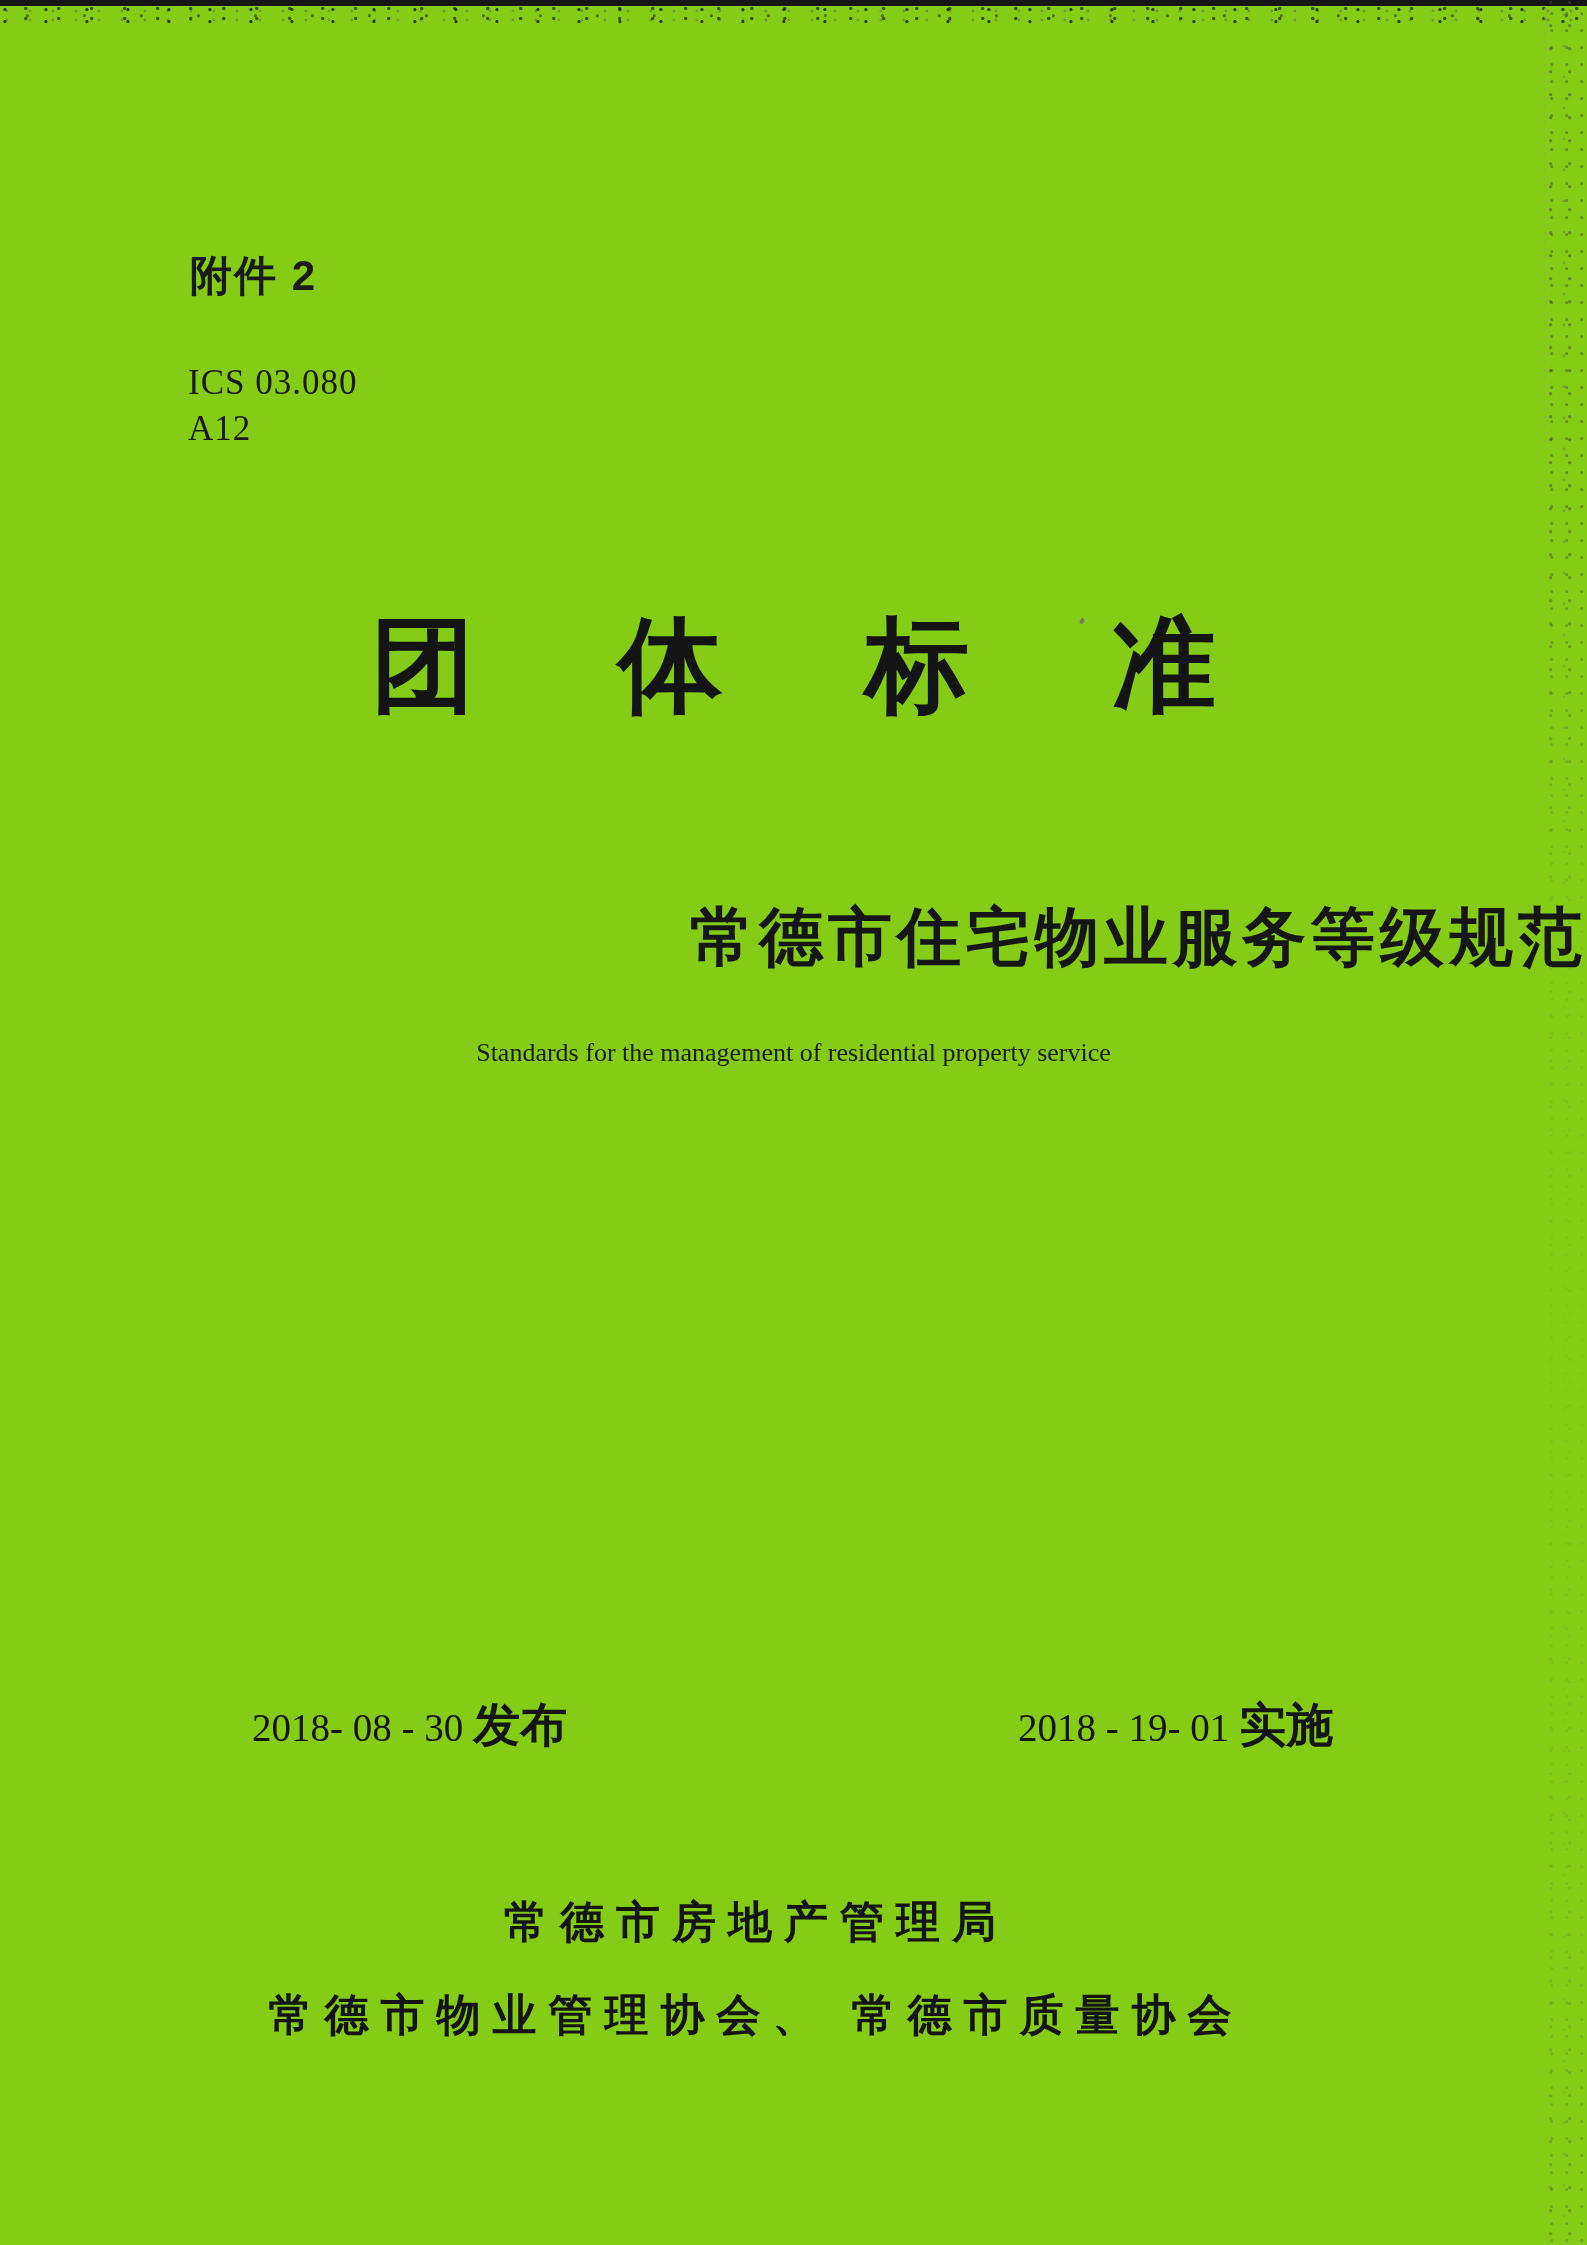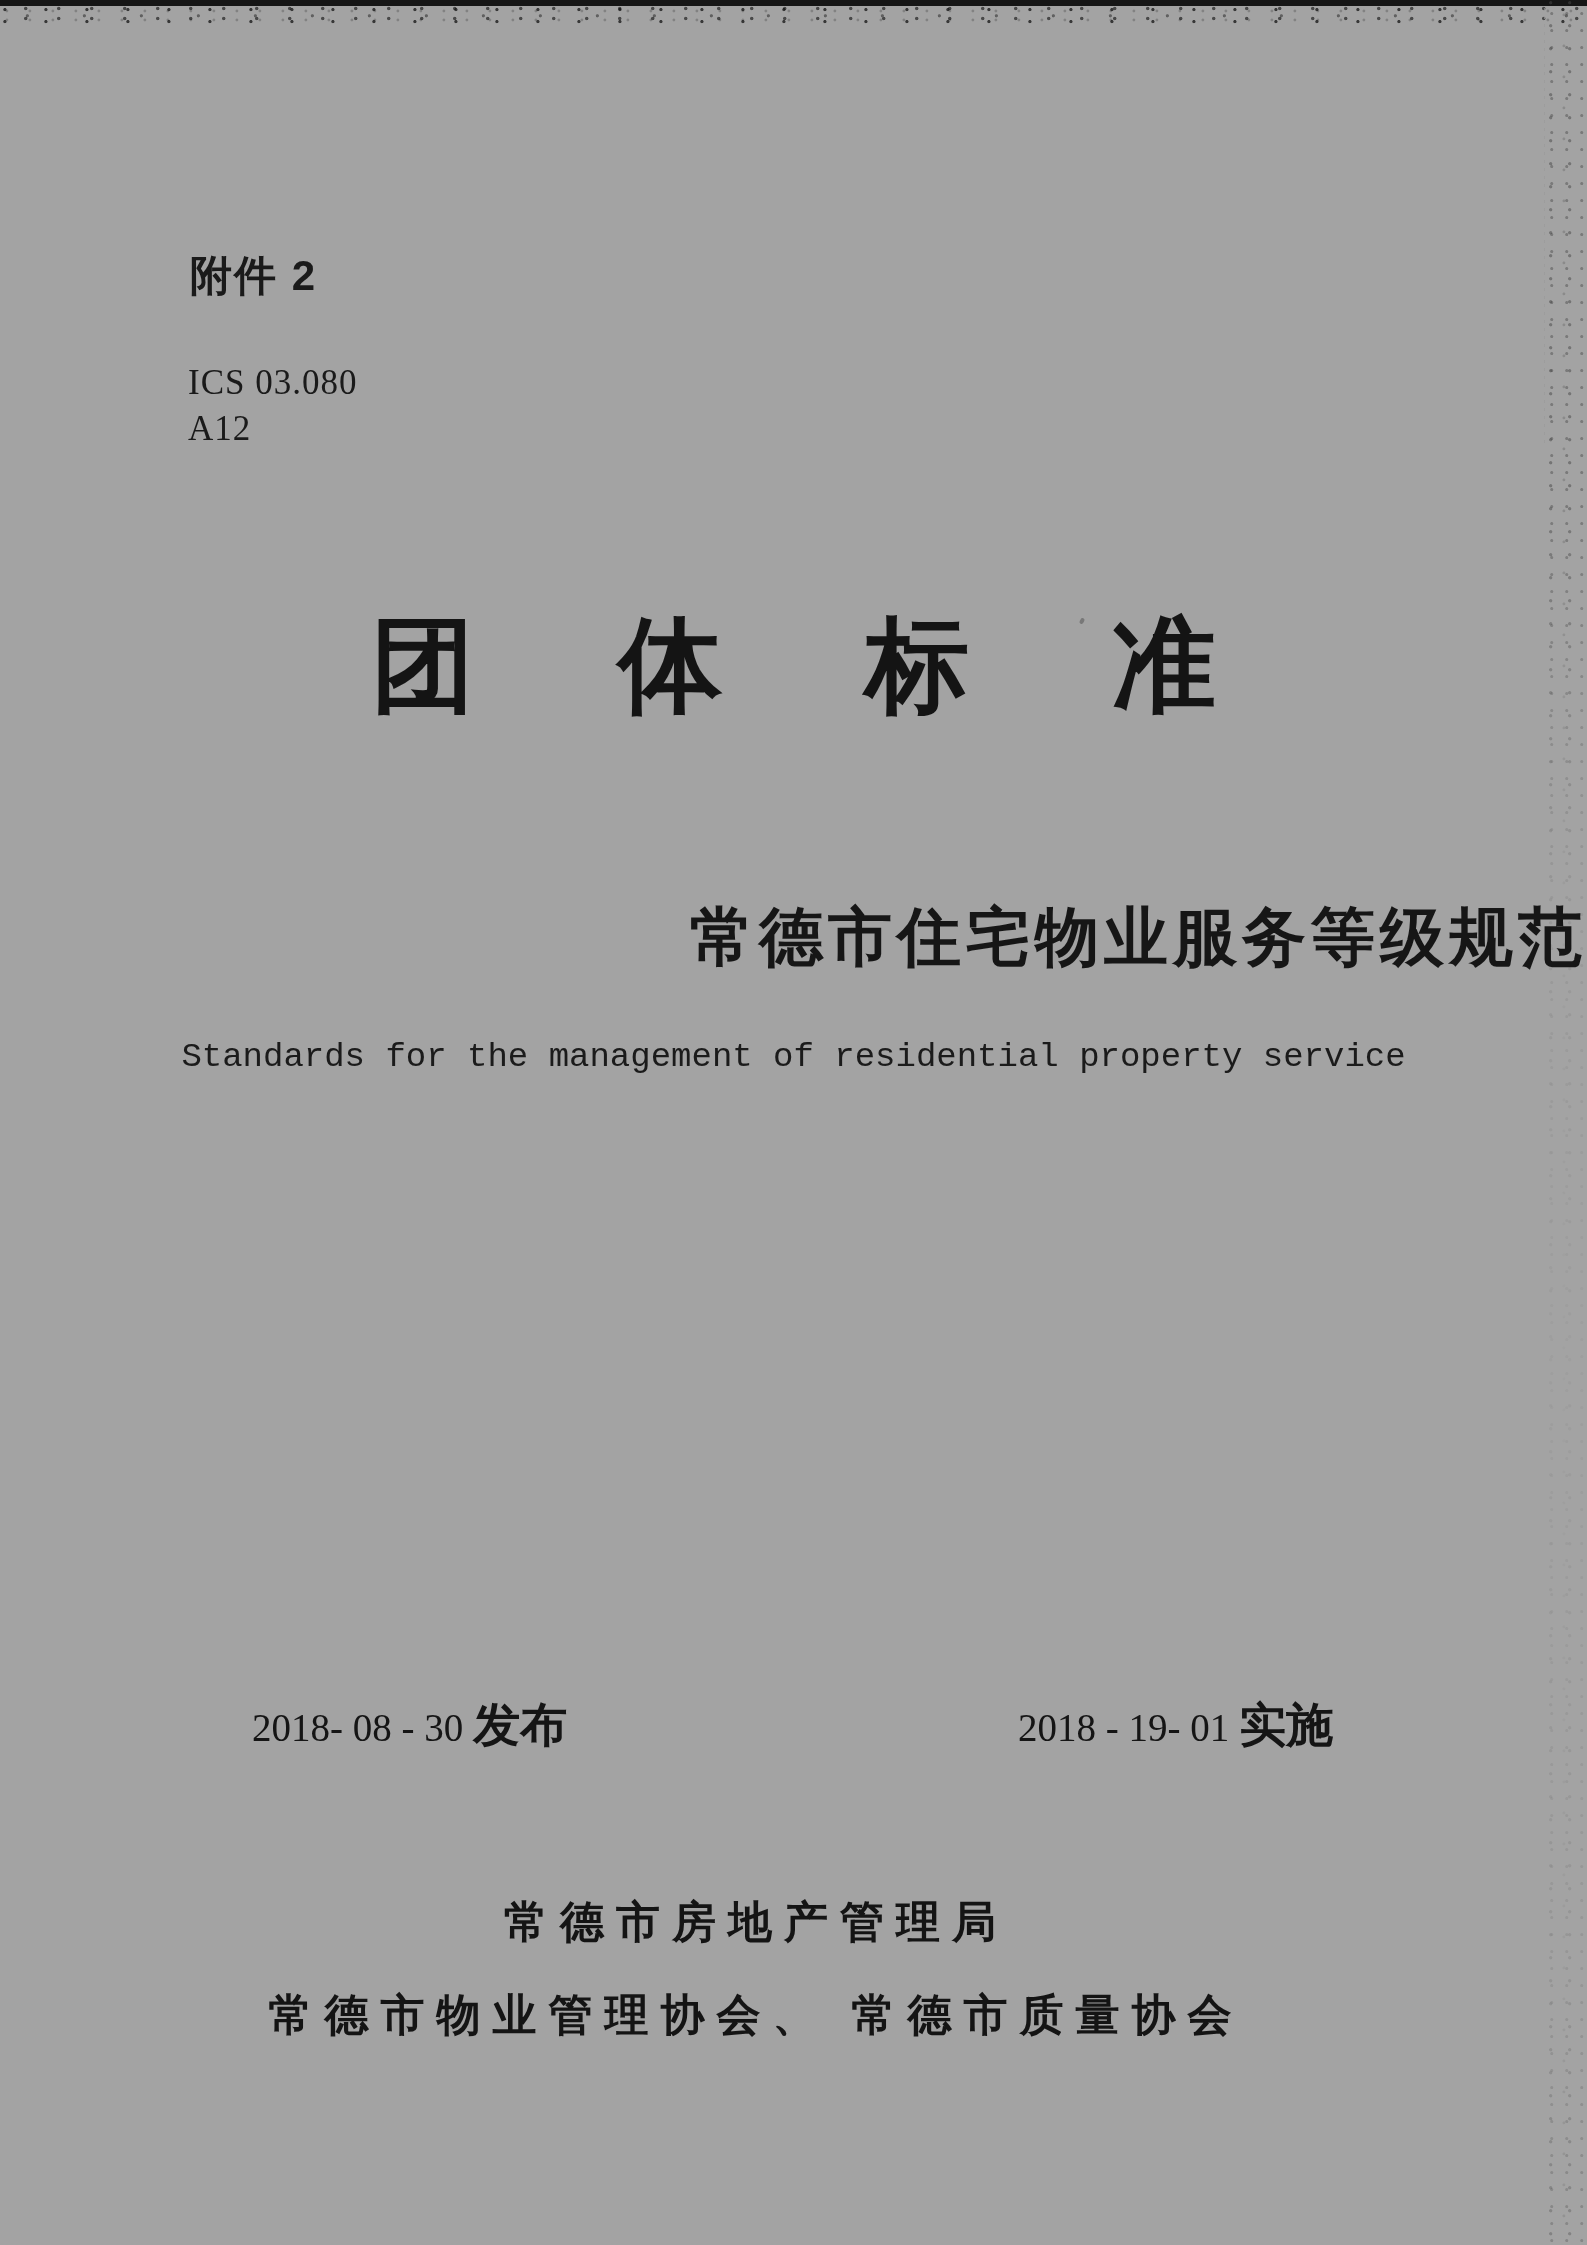--- a/index.html
+++ b/index.html
@@ -4,21 +4,21 @@
 <style>
   html, body {
     margin: 0;
     padding: 0;
     background: #ffffff;
   }
   .page {
     position: relative;
     width: 1587px;
     height: 2245px;
-    background: #a3a3a3;
+    background: #84cc16;
     overflow: hidden;
     font-family: "Liberation Sans", sans-serif;
     color: #1a1a1a;
   }
 
   
   .scan-top-bar {
     position: absolute;
     top: 0; left: 0; right: 0;
     height: 6px;
@@ -116,22 +116,22 @@
     font-weight: bold;
     letter-spacing: 5px;
     color: #161616;
   }
   .title-en {
     position: absolute;
     top: 1038px;
     left: 0;
     width: 100%;
     text-align: center;
-    font-family: Liberation Mono, monospace;
-    font-size: 34px;
+    font-family: Liberation Serif, serif;
+    font-size: 26px;
     color: #1b1b1b;
   }
 
   
   .date-item {
     position: absolute;
     top: 1694px;
     font-family: "Liberation Serif", serif;
     font-size: 39px;
     white-space: nowrap;

